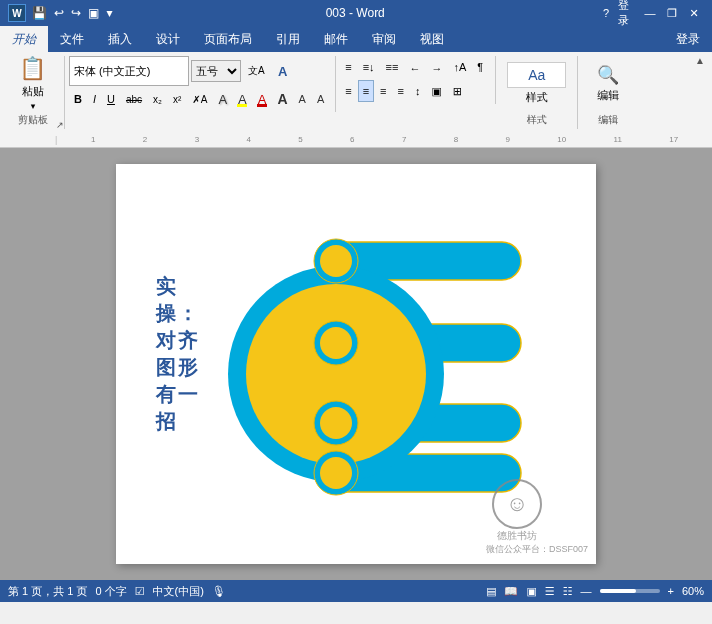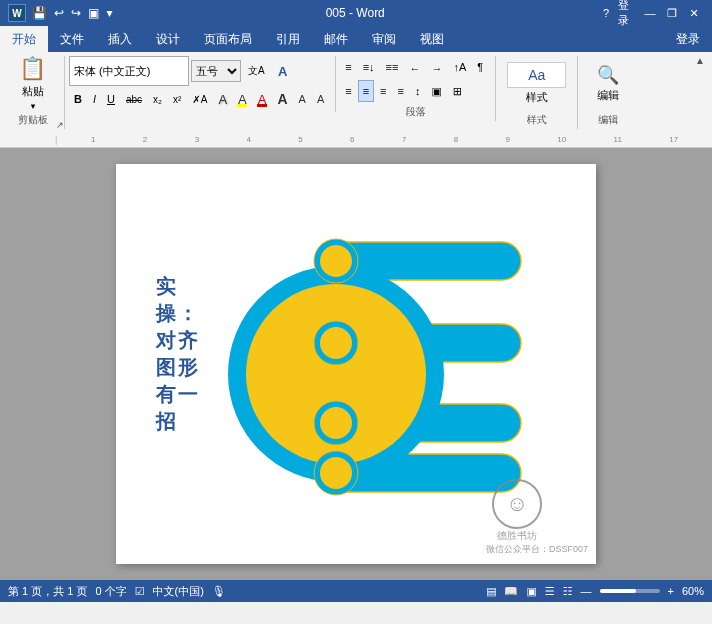--- a/index.html
+++ b/index.html
@@ -31,20 +31,21 @@
       padding: 0 12px;
       display: flex;
       align-items: center;
       color: white;
       font-size: 12px;
       cursor: pointer;
     }
     .ribbon-tab.active {
       background: #f3f3f3;
       color: #2b579a;
+      font-style: italic;
     }
     .ribbon-content {
       background: #f3f3f3;
       padding: 4px 2px 2px 2px;
       display: flex;
       align-items: flex-start;
       gap: 0;
     }
     .rg {
       display: flex;
@@ -224,21 +225,21 @@
   <div class="title-bar-left">
     <div class="word-icon">W</div>
     <div class="quick-access">
       <span class="qa-btn">💾</span>
       <span class="qa-btn">↩</span>
       <span class="qa-btn">↪</span>
       <span class="qa-btn">▣</span>
       <span class="qa-btn">▾</span>
     </div>
   </div>
-  <div class="title-bar-center">005 - Word</div>
+  <div class="title-bar-center">003 - Word</div>
   <div class="title-bar-right">
     <span class="title-btn">?</span>
     <span class="title-btn">登录</span>
     <span class="title-btn">—</span>
     <span class="title-btn">❐</span>
     <span class="title-btn close">✕</span>
   </div>
 </div>
 
 <div class="ribbon-tabs">
@@ -317,21 +318,20 @@
       <div style="display:flex; align-items:center; gap:1px;">
         <button class="btn-sm">≡</button>
         <button class="btn-sm" style="background:#cce0ff; border:1px solid #88aacc;">≡</button>
         <button class="btn-sm">≡</button>
         <button class="btn-sm">≡</button>
         <button class="btn-sm">↕</button>
         <button class="btn-sm">▣</button>
         <button class="btn-sm">⊞</button>
       </div>
     </div>
-    <div class="rg-name">段落</div>
   </div>
 
   <div class="rg" style="min-width:80px;">
     <div class="rg-inner" style="justify-content:center;">
       <button class="btn-lg">
         <div style="font-size:14px; color:#2b579a; border:1px solid #ccc; padding:4px 20px; background:white;">Aa</div>
         <span style="font-size:11px;">样式</span>
       </button>
     </div>
     <div class="rg-name">样式</div>

